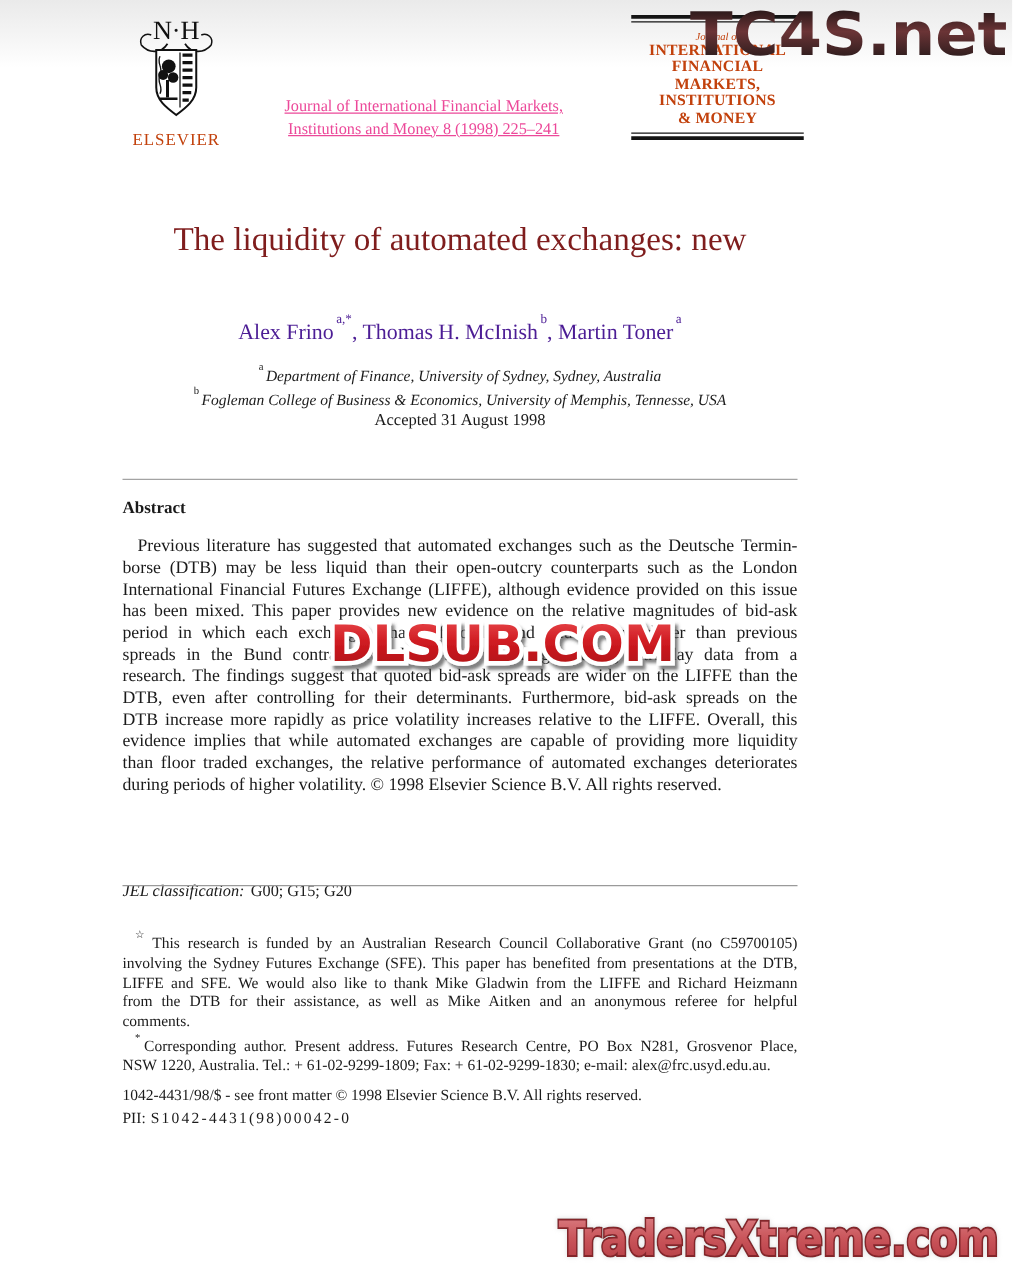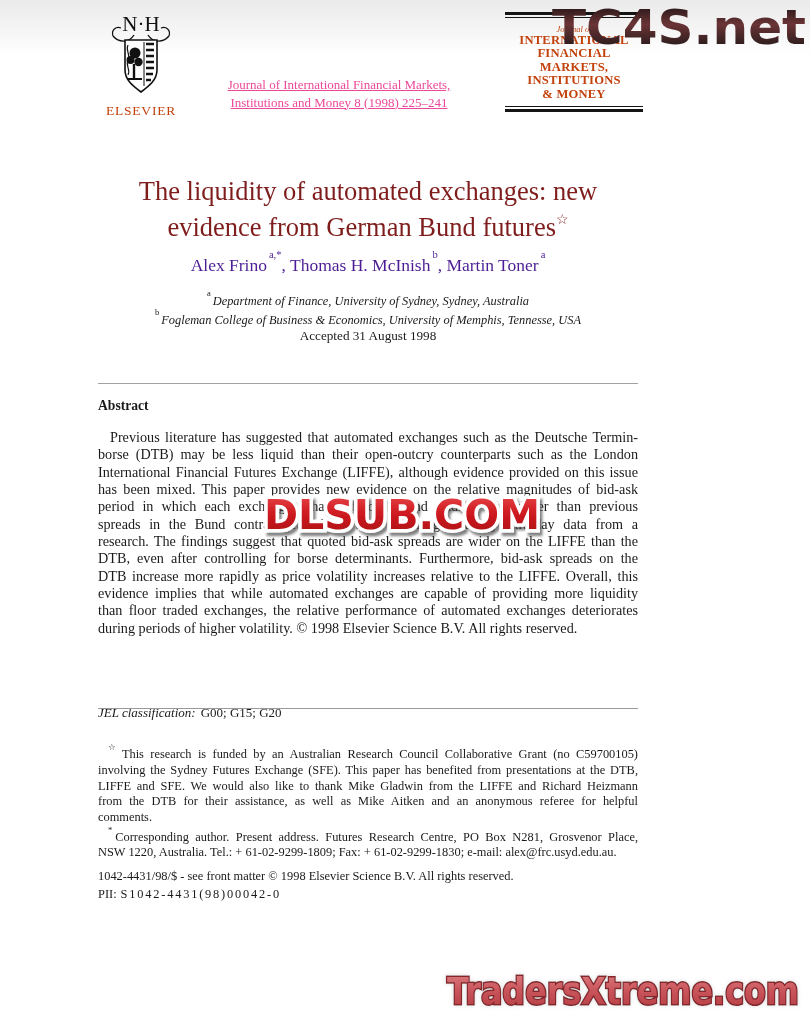--- a/index.html
+++ b/index.html
@@ -103,21 +103,20 @@
     <div class="jbox-line">INSTITUTIONS</div>
     <div class="jbox-line">&amp; MONEY</div>
     <div class="jbox-bottom">
       <div class="rule-thin-b"></div>
       <div class="rule-thick-b"></div>
     </div>
   </div>
 
   <div class="title">
     <div>The liquidity of automated exchanges: new</div>
-    <div><span>evidence from German Bund futures</span><sup>☆</sup></div>
   </div>
 
   <div class="authors">
     <span>Alex Frino</span><sup>a,*</sup><span>, </span><span>Thomas H. McInish</span><sup>b</sup><span>, </span><span>Martin Toner</span><sup>a</sup>
   </div>
 
   <div class="affils">
     <div><sup>a</sup><span>Department of Finance, University of Sydney, Sydney, Australia</span></div>
     <div><sup>b</sup><span>Fogleman College of Business &amp; Economics, University of Memphis, Tennesse, USA</span></div>
   </div>
@@ -128,21 +127,21 @@
 
   <div class="abs-head">Abstract</div>
   <div class="abstract">
     <div class="abs-line first">Previous literature has suggested that automated exchanges such as the Deutsche Termin-</div>
     <div class="abs-line">borse (DTB) may be less liquid than their open-outcry counterparts such as the London</div>
     <div class="abs-line">International Financial Futures Exchange (LIFFE), although evidence provided on this issue</div>
     <div class="abs-line">has been mixed. This paper provides new evidence on the relative magnitudes of bid-ask</div>
     <div class="abs-line">period in which each exchanges share of total Bund trading was closer than previous</div>
     <div class="abs-line">spreads in the Bund contract traded on these exchanges, using intra-day data from a</div>
     <div class="abs-line">research. The findings suggest that quoted bid-ask spreads are wider on the LIFFE than the</div>
-    <div class="abs-line">DTB, even after controlling for borse determinants. Furthermore, bid-ask spreads on the</div>
+    <div class="abs-line">DTB, even after controlling for their determinants. Furthermore, bid-ask spreads on the</div>
     <div class="abs-line">DTB increase more rapidly as price volatility increases relative to the LIFFE. Overall, this</div>
     <div class="abs-line">evidence implies that while automated exchanges are capable of providing more liquidity</div>
     <div class="abs-line">than floor traded exchanges, the relative performance of automated exchanges deteriorates</div>
     <div class="abs-line last">during periods of higher volatility. © 1998 Elsevier Science B.V. All rights reserved.</div>
   </div>
 
   <div class="jel">
     <span class="ital">JEL classification:</span><span>G00; G15; G20</span>
   </div>
 

